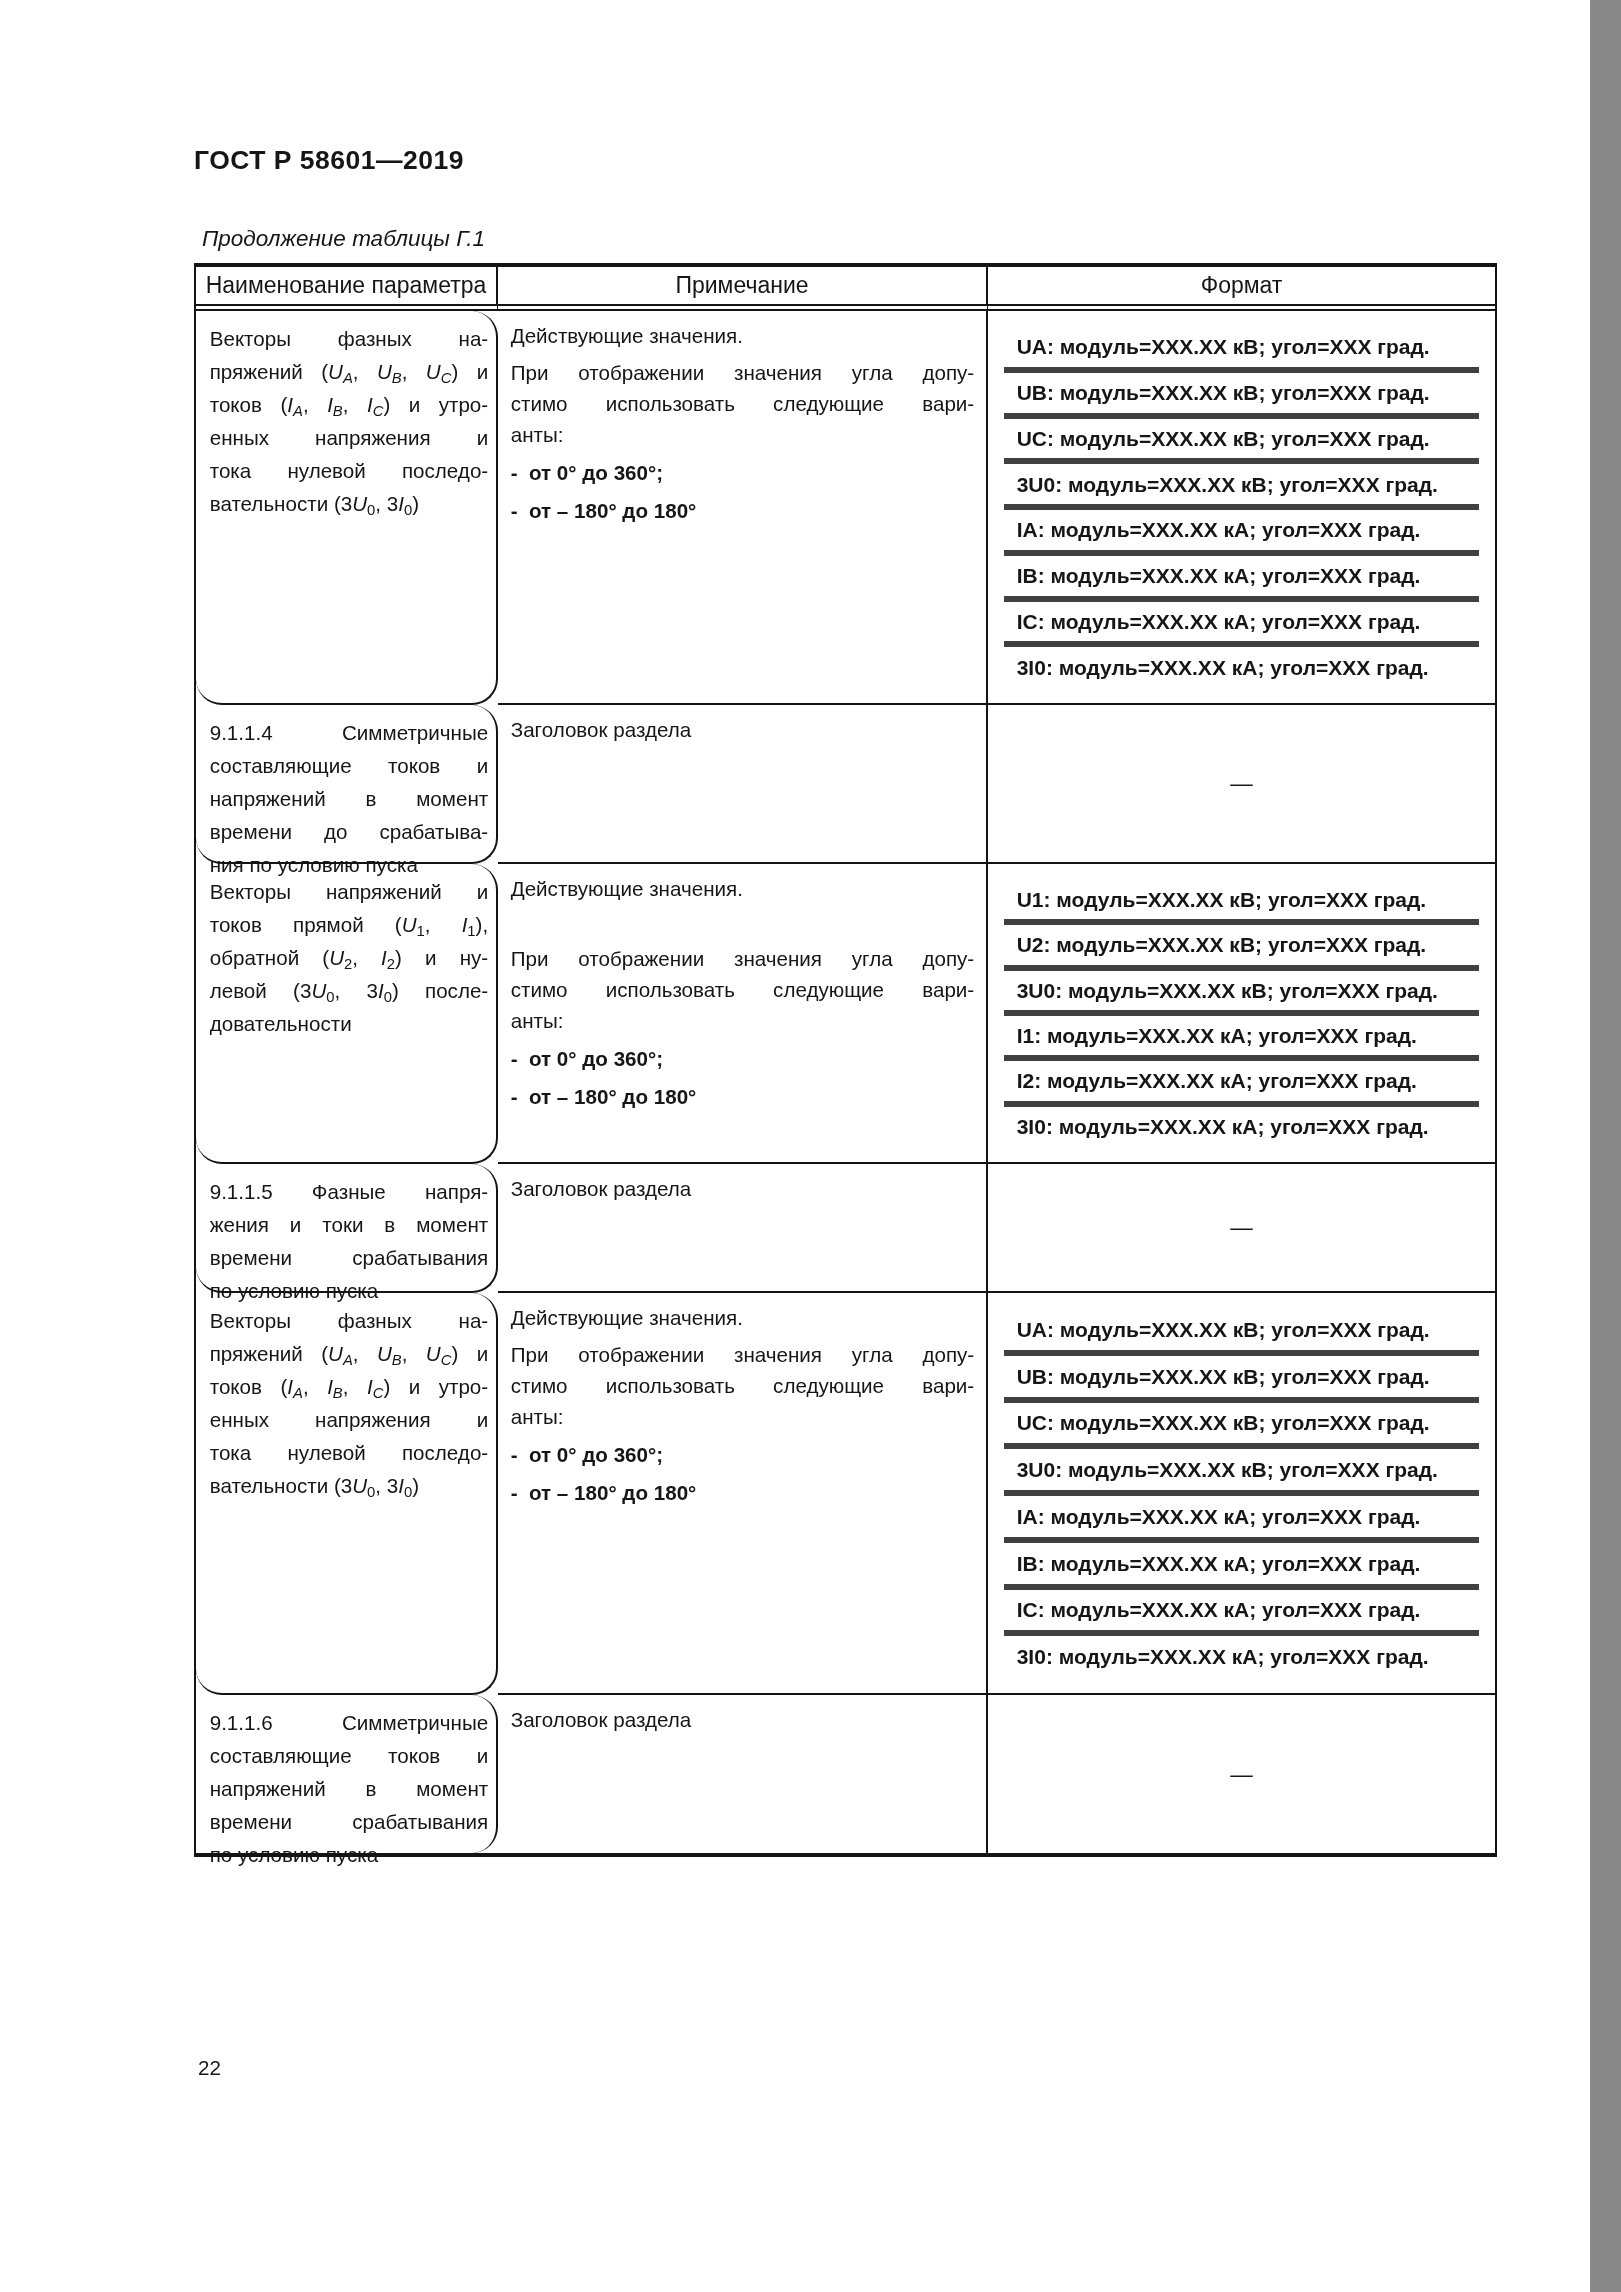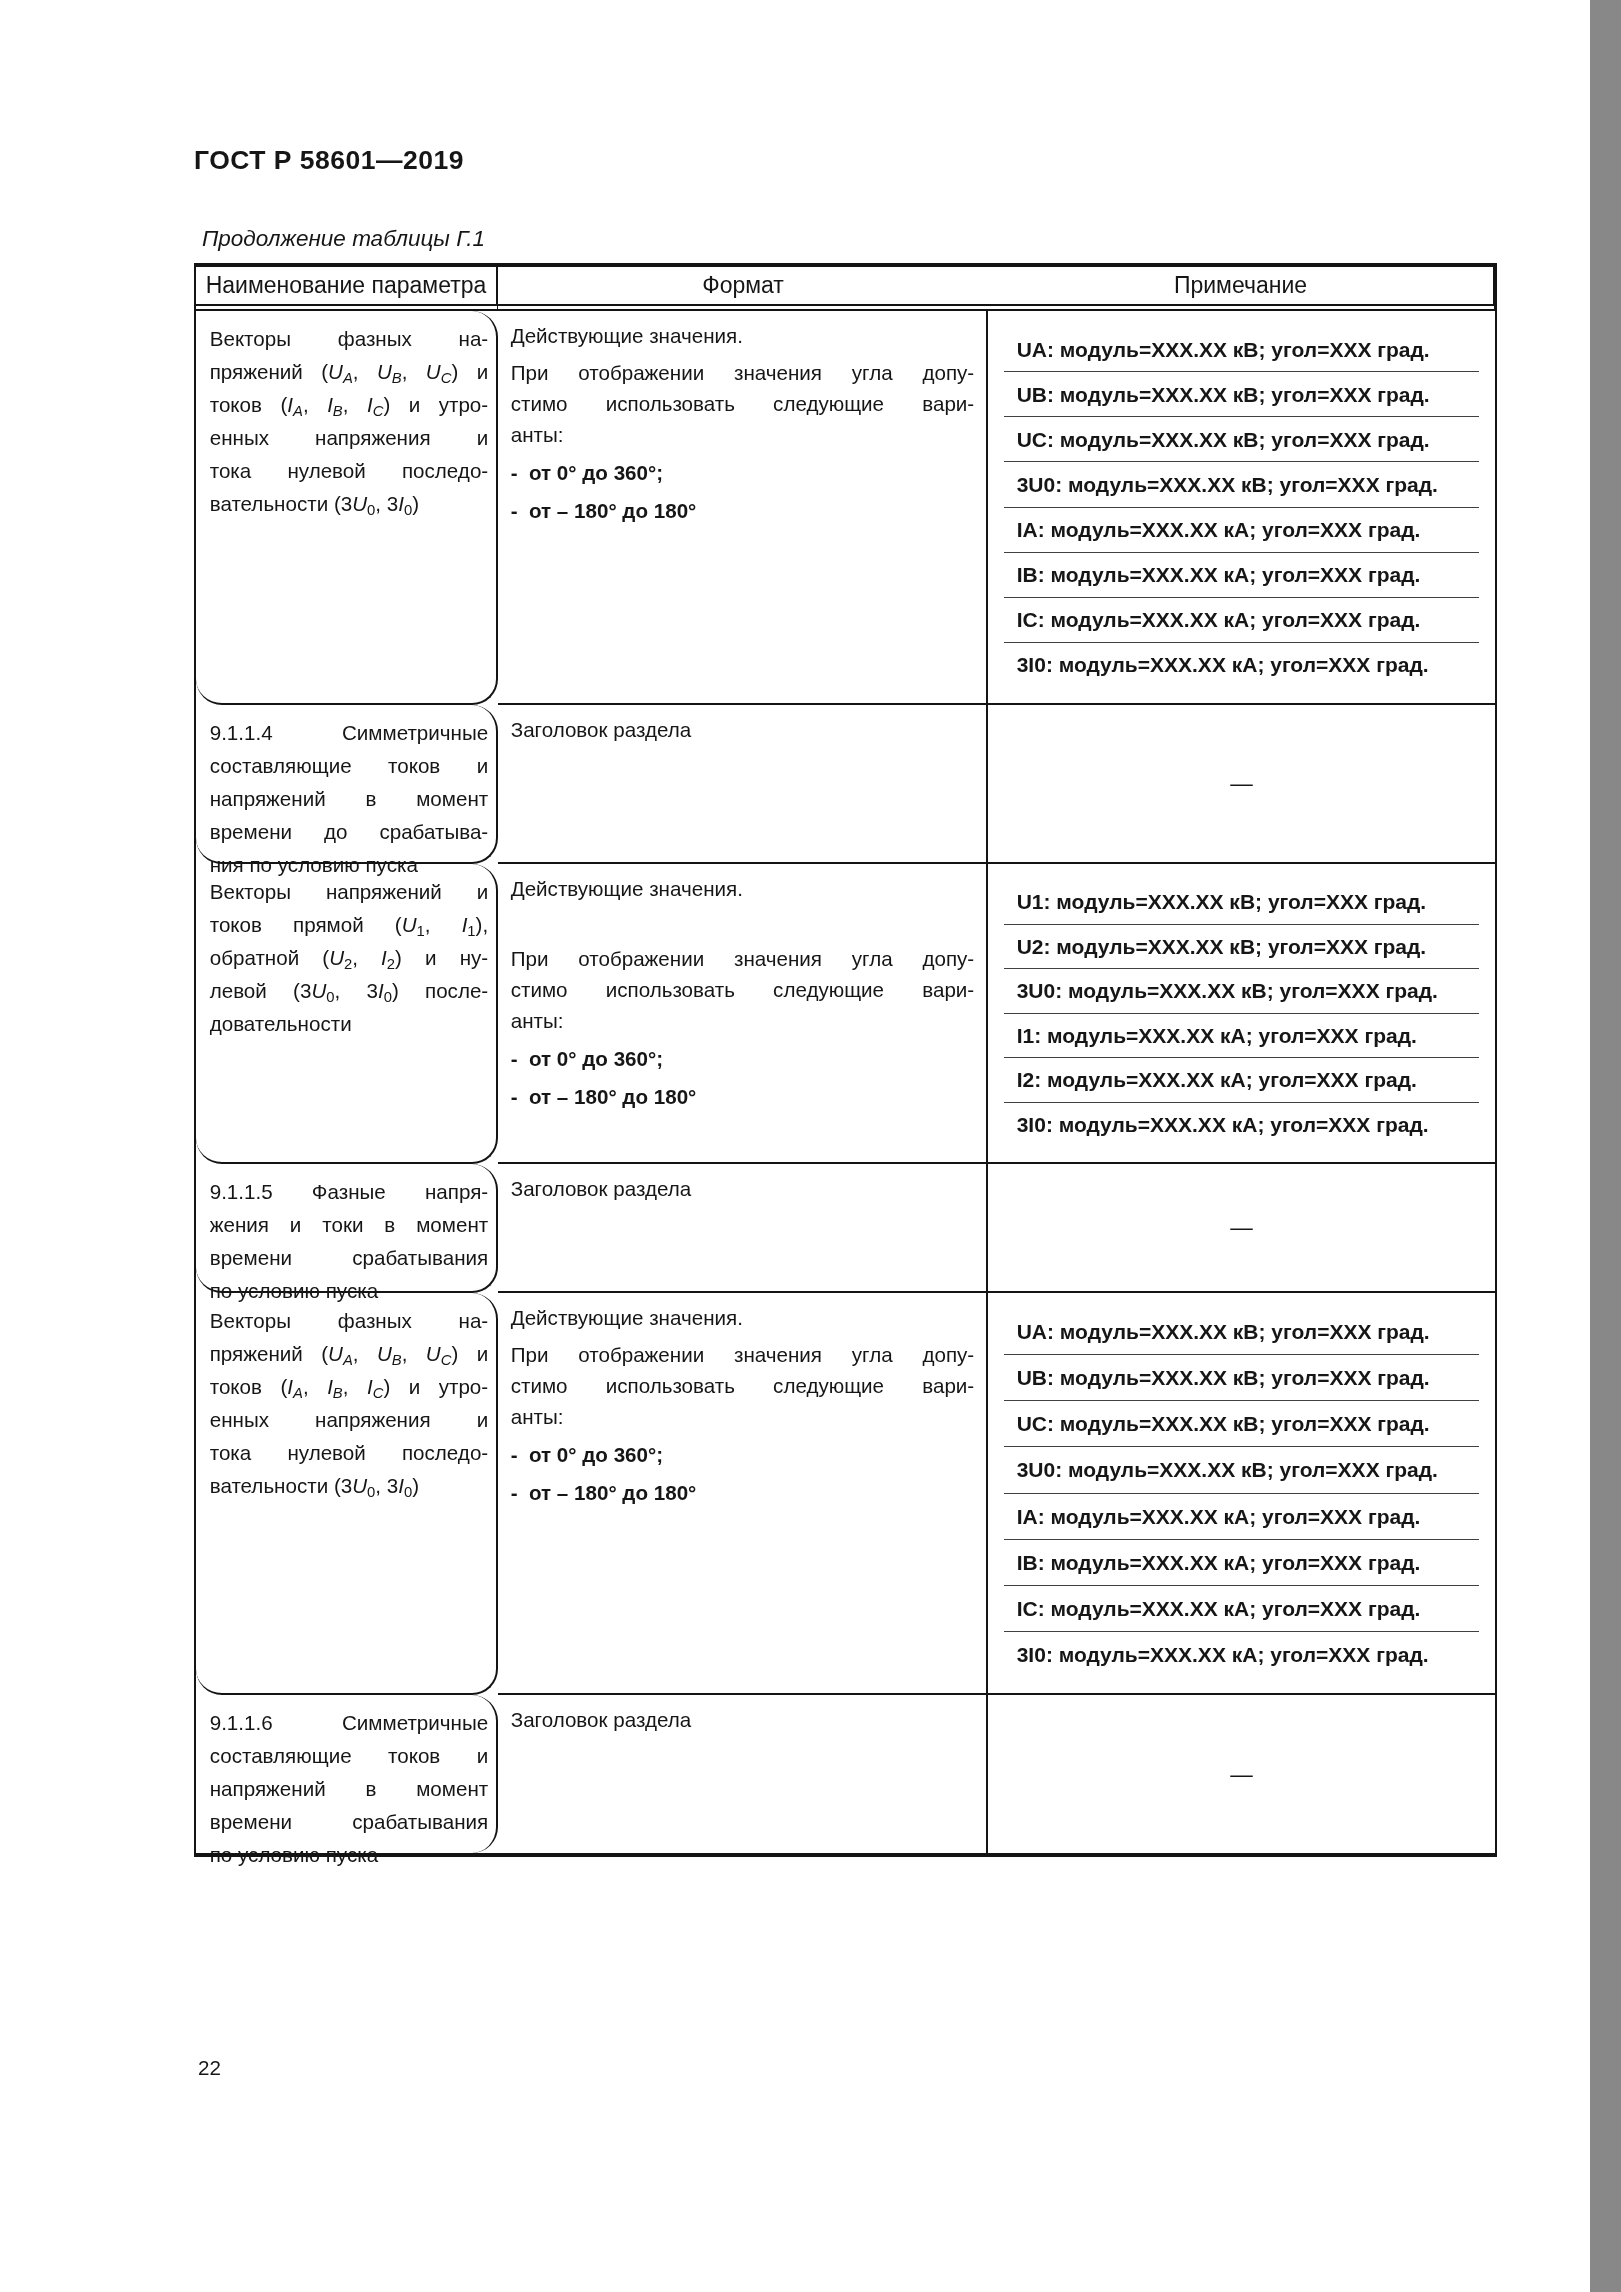--- a/index.html
+++ b/index.html
@@ -27,38 +27,38 @@
   .jline{text-align:justify;text-align-last:justify;}
   .jline.last{text-align-last:left;}
   .nline{text-align:left;}
   .para-first{margin-top:5.9px;}
   .bullet{margin-top:7px;white-space:pre-wrap;font-weight:bold;}
   .note-spacer{height:33px;}
   sub{font-size:.72em;vertical-align:-.25em;line-height:0;}
   i{font-style:italic;}
   .fmt{padding:16px;display:flex;flex-direction:column;text-align:right;}
   .fmt-item{flex:1;display:flex;align-items:center;padding-left:12.7px;font-weight:700;font-size:21px;line-height:1.1;}
-  .fmt-item + .fmt-item{border-top:1px solid #404040;}
+  .fmt-item + .fmt-item{border-top:6px solid #404040;}
   .fmt-dash{display:flex;align-items:center;justify-content:center;padding:0;}
   .dash{font-size:22.5px;}
   .page-number{position:absolute;left:198px;top:2056px;font-size:20.6px;}
 </style>
 </head>
 <body>
 
 <div class="page">
 
   <div class="doc-title">ГОСТ Р 58601—2019</div>
   <div class="caption">Продолжение таблицы Г.1</div>
 
   <div class="doc-table">
 
     <div class="cell hcell c1">Наименование параметра</div>
+    <div class="cell hcell c2">Примечание</div>
     <div class="cell hcell c3">Формат</div>
-    <div class="cell hcell c2">Примечание</div>
 
     <div class="cell name c1">
       <div class="jline">Векторы фазных на-</div>
       <div class="jline">пряжений (<i>U<sub>A</sub></i>, <i>U<sub>B</sub></i>, <i>U<sub>C</sub></i>) и</div>
       <div class="jline">токов (<i>I<sub>A</sub></i>, <i>I<sub>B</sub></i>, <i>I<sub>C</sub></i>) и утро-</div>
       <div class="jline">енных напряжения и</div>
       <div class="jline">тока нулевой последо-</div>
       <div class="jline last">вательности (3<i>U</i><sub>0</sub>, 3<i>I</i><sub>0</sub>)</div>
     </div>
     <div class="cell note c2">

